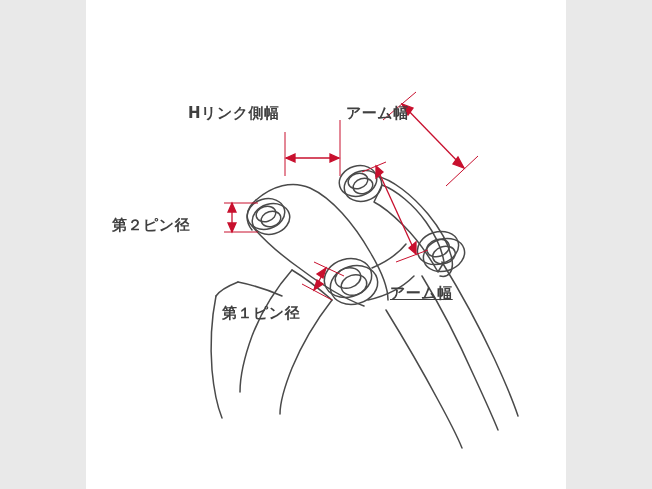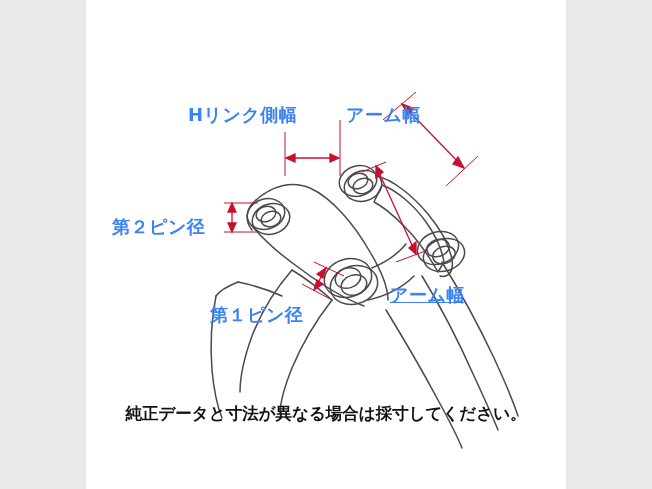--- a/index.html
+++ b/index.html
@@ -38,23 +38,23 @@
   }
   #drawing {
     position: absolute;
     left: 0;
     top: 0;
     width: 480px;
     height: 489px;
   }
   .label {
     position: absolute;
-    color: #3b82f6;
+    color: #404040;
     font-weight: bold;
-    font-size: 18px;
+    font-size: 15px;
     letter-spacing: 0.5px;
     white-space: nowrap;
     line-height: 1;
   }
   .caption {
     position: absolute;
     left: 0;
     top: 404px;
     width: 480px;
     text-align: center;
@@ -165,18 +165,17 @@
     </svg>
 
     <div class="label" style="left:102px; top:106px;">Hリンク側幅</div>
 
     <div class="label" style="left:260px; top:106px;">アーム幅</div>
 
     <div class="label" style="left:26px; top:218px;">第２ピン径</div>
 
     <div class="label" style="left:304px; top:286px;text-decoration:underline;">アーム幅</div>
 
-    <div class="label" style="left:124px; top:306px;">第１ピン径</div>
+    <div class="label" style="left:136px; top:306px;">第１ピン径</div>
 
-    <div class="caption">純正データと寸法が異なる場合は採寸してください。</div>
 
   </div>
 </div>
 
 </body></html>

